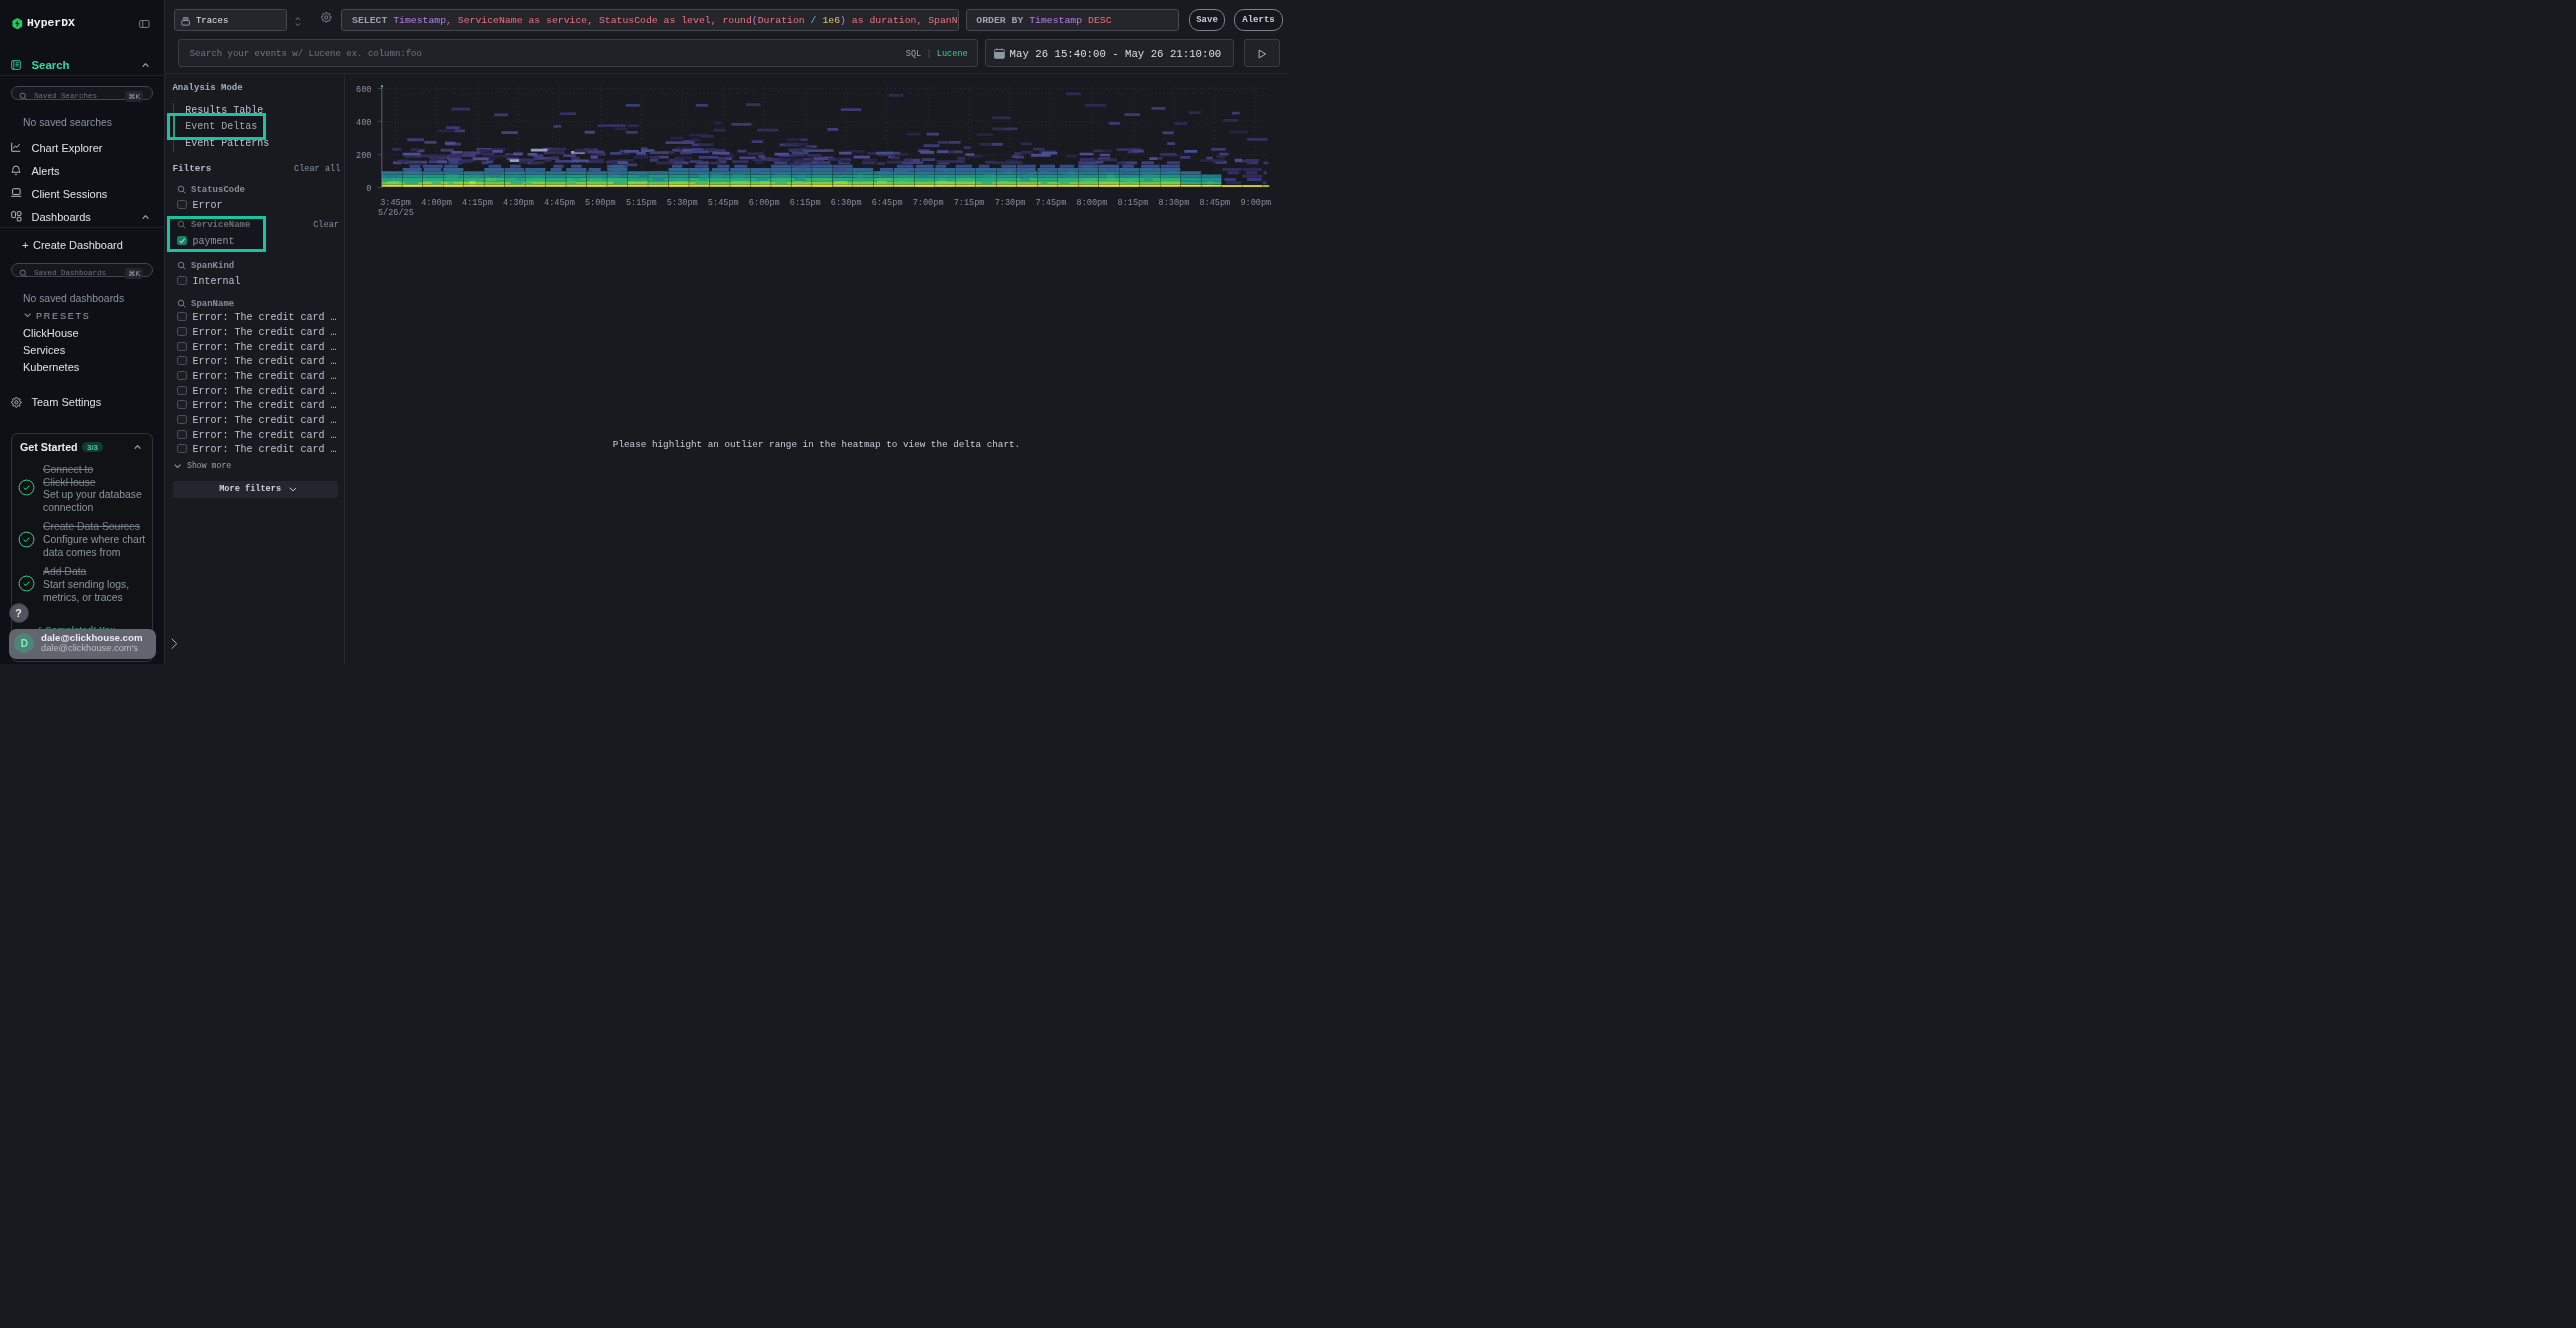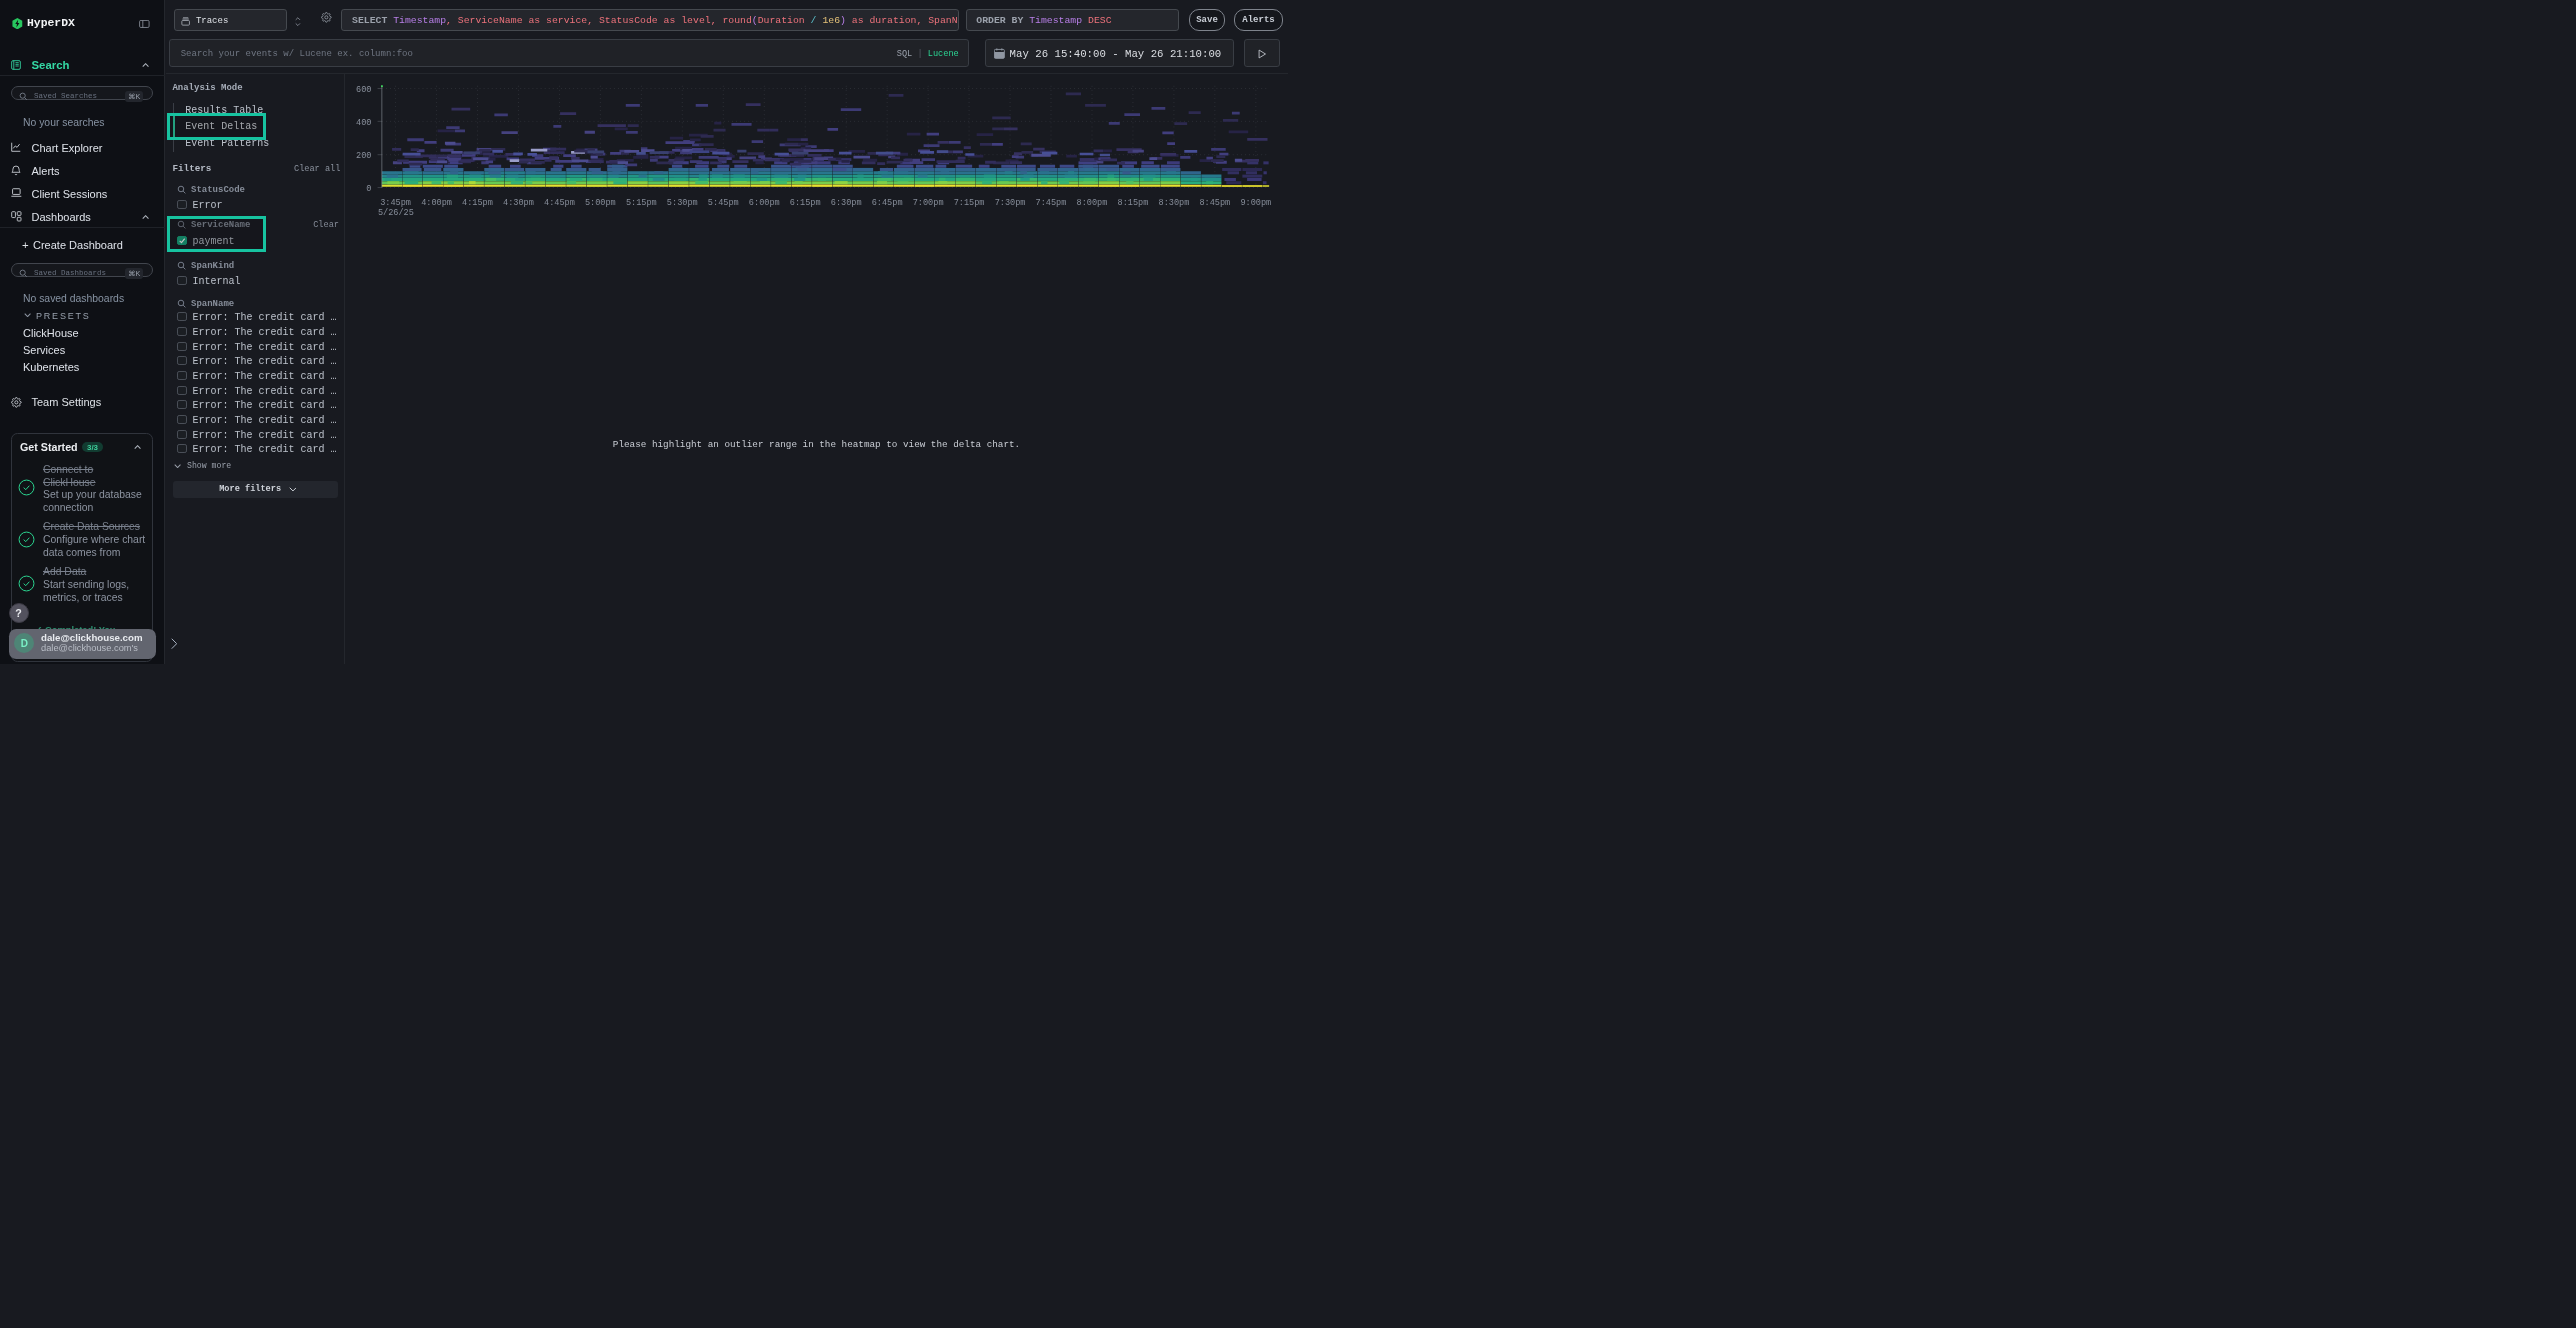--- a/index.html
+++ b/index.html
@@ -55,21 +55,21 @@
   <div class="abs" style="left:0;top:75px;width:165px;border-top:0.7px solid #1f2228"></div>
 
   <div class="pill" style="top:86px">
     <svg class="abs" style="left:6.4px;top:5px" width="8.6" height="8.6" viewBox="0 0 14 14" fill="none" stroke="#767d89" stroke-width="1.5">
         <circle cx="6" cy="6" r="4.2"></circle>
         <line x1="9.2" y1="9.2" x2="12.6" y2="12.6"></line>
       </svg>
     <span class="ph">Saved Searches</span>
     <span class="kbd">⌘K</span>
   </div>
-  <div class="abs" style="left:23px;top:117px;font-size:10.4px;color:#8793a3">No your searches</div>
+  <div class="abs" style="left:23px;top:117px;font-size:10.4px;color:#8793a3">No saved searches</div>
 
   <svg class="abs" style="left:11.4px;top:142px" width="10" height="10" viewBox="0 0 14 14" fill="none" stroke="#c6cad1" stroke-width="1.3">
       <polyline points="1,1 1,13 13,13"></polyline>
       <polyline points="3,9 6,5.5 8.5,7.5 12,3"></polyline>
     </svg>
   <div class="abs navtx" style="left:31.5px;top:142px">Chart Explorer</div>
 
   <svg class="abs" style="left:11.4px;top:165px" width="10" height="10.7" viewBox="0 0 14 15" fill="none" stroke="#c6cad1" stroke-width="1.3">
       <path d="M7 1.5 a4.3 4.3 0 0 1 4.3 4.3 c0 3.2 1.4 4.4 1.4 4.4 H1.3 c0 0 1.4-1.2 1.4-4.4 A4.3 4.3 0 0 1 7 1.5z"></path>
       <path d="M5.6 12.7 a1.5 1.5 0 0 0 2.8 0"></path>
@@ -187,21 +187,21 @@
   <div class="box" style="left:175px;top:9.3px;width:618px;height:22px;overflow:hidden;white-space:nowrap">
     <div class="mono" style="position:absolute;left:10px;top:5px;font-size:9.8px"><span style="color:#9ba1ab;font-weight:bold">SELECT </span><span style="color:#b87fe8">Timestamp</span><span style="color:#ec727b">, ServiceName as service, StatusCode as level, round</span><span style="color:#b87fe8">(</span><span style="color:#ec727b">Duration </span><span style="color:#5bc2cd">/ </span><span style="color:#e3c078">1e6</span><span style="color:#b87fe8">)</span><span style="color:#ec727b"> as duration, SpanName</span></div>
   </div>
 
   <div class="box" style="left:800px;top:9.3px;width:213px;height:22px;overflow:hidden;white-space:nowrap">
     <div class="mono" style="position:absolute;left:9.3px;top:5px;font-size:9.8px"><span style="color:#9ba1ab;font-weight:bold">ORDER BY </span><span style="color:#b87fe8">Timestamp </span><span style="color:#ec727b">DESC</span></div>
   </div>
   <div class="btn" style="left:1023px;top:9.3px;width:36px;height:22px">Save</div>
   <div class="btn" style="left:1068px;top:9.3px;width:49px;height:22px">Alerts</div>
 
-  <div class="inp" style="left:3px;top:39px;width:800px;height:28px">
+  <div class="inp" style="left:12px;top:39px;width:800px;height:28px">
     <span class="mono abs" style="left:10.7px;top:8.6px;font-size:9px;color:#6f7682">Search your events w/ Lucene ex. column:foo</span>
     <span class="mono abs" style="right:9.3px;top:8.6px;font-size:8.6px;color:#9aa1ac">SQL <span style="color:#565c66">| </span><span style="color:#2bd694">Lucene</span></span>
   </div>
   <div class="inp" style="left:819px;top:39px;width:249px;height:28px">
     <svg class="abs" style="left:7.9px;top:7.9px" width="10.7" height="10.7" viewBox="0 0 15 15" fill="#8f96a1">
         <rect x="0.5" y="2" width="14" height="12.5" rx="1.5" fill="none" stroke="#8f96a1" stroke-width="1.3"></rect>
         <rect x="0.5" y="5.5" width="14" height="9" rx="1"></rect>
         <line x1="4" y1="0.5" x2="4" y2="3.5" stroke="#8f96a1" stroke-width="1.3"></line>
         <line x1="11" y1="0.5" x2="11" y2="3.5" stroke="#8f96a1" stroke-width="1.3"></line>
       </svg>

